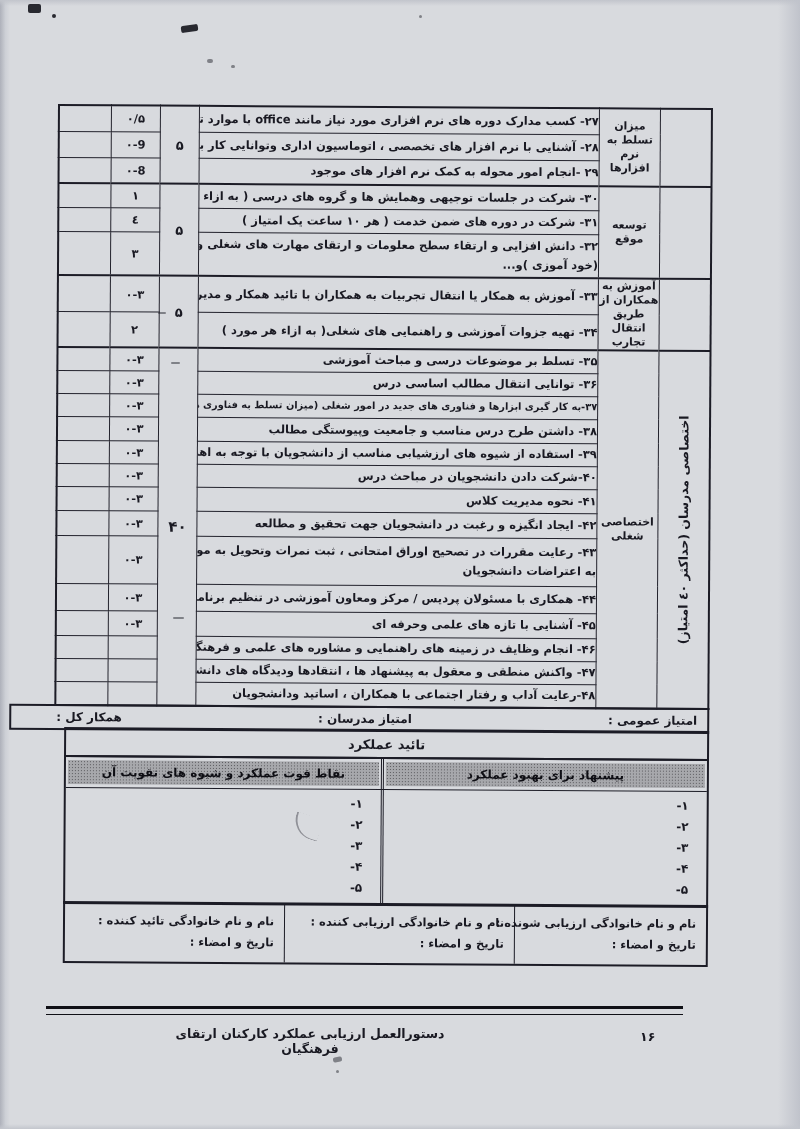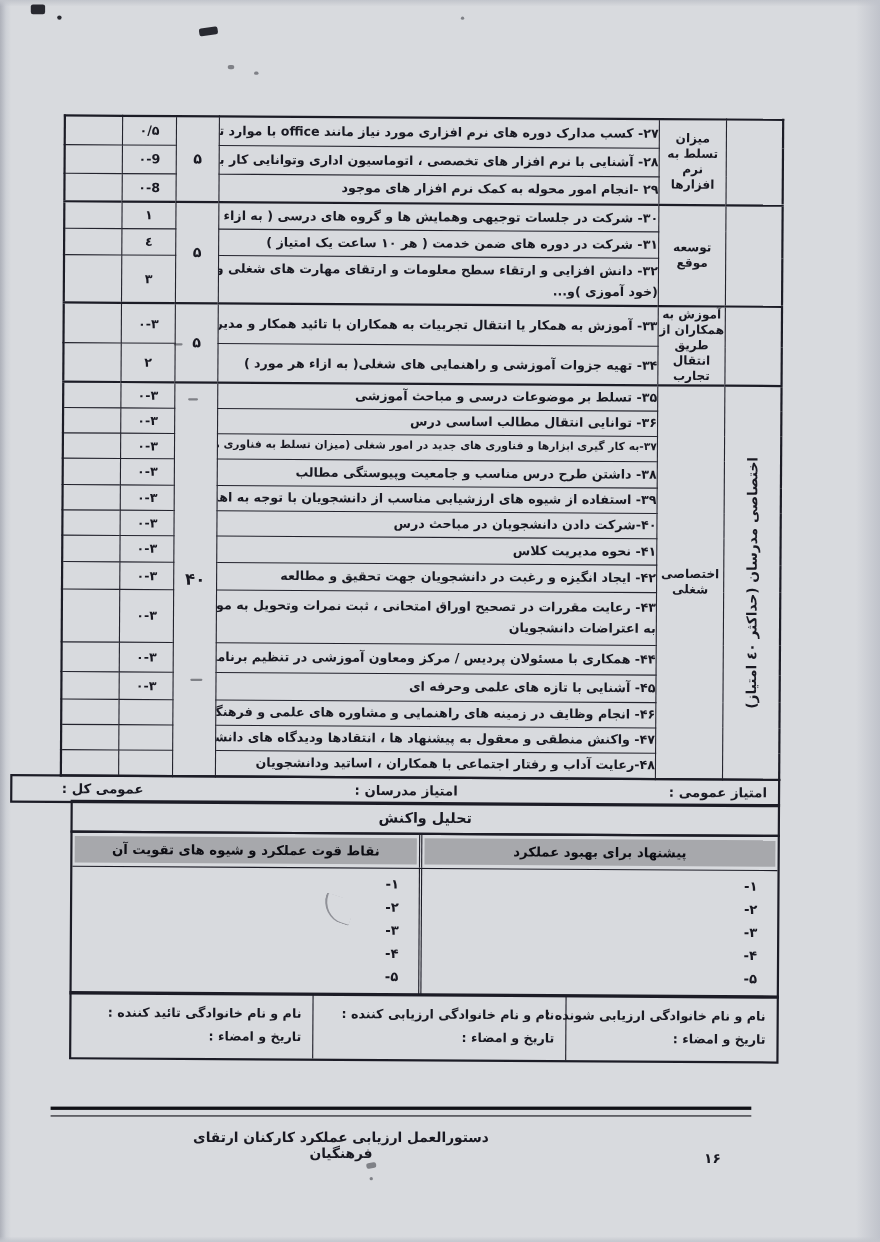--- a/index.html
+++ b/index.html
@@ -72,21 +72,21 @@
   .sig{display:grid;grid-template-columns:192px 230px 219px;direction:rtl;height:58px;}
   .sig > div{border-left:1.4px solid #1c1c26;padding:7px 10px 0 2px;}
   .sig > div:last-child{border-left:none;}
   .sig .nm,.sig .dt{font-weight:700;font-size:11.5px;line-height:21px;text-align:right;white-space:nowrap;}
 
   
   .footer-rule{position:absolute;left:46px;top:1006px;width:637px;height:5px;
     border-top:3px solid #101016;border-bottom:1.4px solid #101016;}
   .footer-text{position:absolute;left:170px;top:1026px;width:280px;text-align:center;
     font-weight:700;font-size:12.5px;direction:rtl;}
-  .page-num{position:absolute;left:640px;top:1029px;font-weight:700;font-size:12.5px;margin-top:16px;}
+  .page-num{position:absolute;left:640px;top:1029px;font-weight:700;font-size:12.5px;}
 </style>
 </head>
 <body>
 
 <div class="edge-left"></div>
 <div class="edge-top"></div>
 <div class="edge-right"></div>
 <div class="edge-bottom"></div>
 <div class="fold-line" style="left:771px;"></div>
 
@@ -282,25 +282,25 @@
           </td>
           <td class="c-score"></td>
           <td class="c-earn"></td>
         </tr>
       </tbody>
   </table>
 
   <div class="boxrow summary">
     <span>امتیاز عمومی :</span>
     <span>امتیاز مدرسان :</span>
-    <span>عمومی کل :</span>
+    <span>همکار کل :</span>
   </div>
 
   <div class="boxrow analysis-title">
-    <span>تحلیل واکنش</span>
+    <span>تائید عملکرد</span>
   </div>
 
   <div class="boxrow">
     <div class="an-grid">
       <div class="an-head">
         <div class="stipple">پیشنهاد برای بهبود عملکرد</div>
       </div>
       <div class="an-head">
         <div class="stipple">نقاط قوت عملکرد و شیوه های تقویت آن</div>
       </div>

